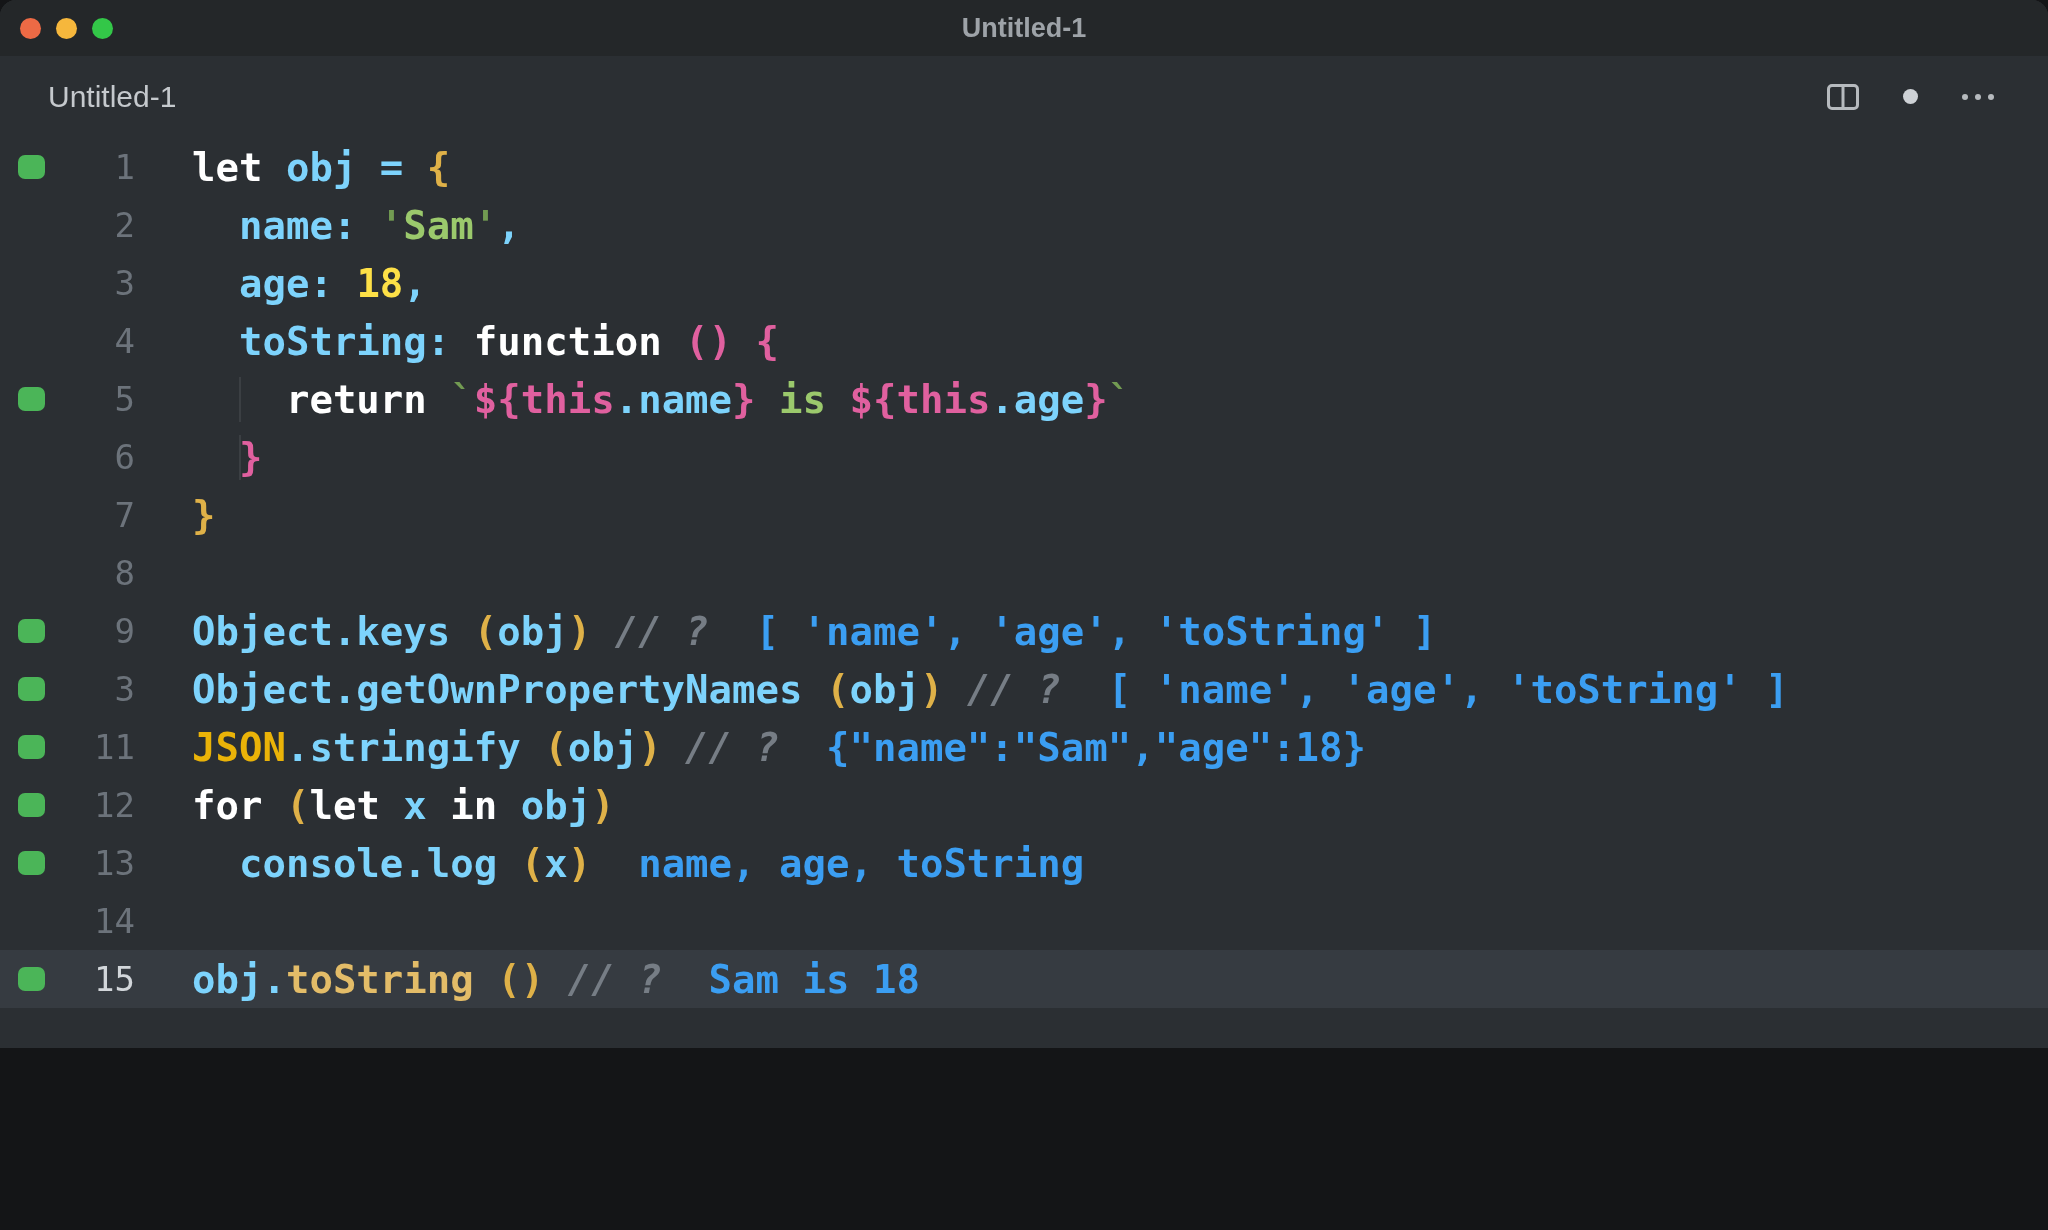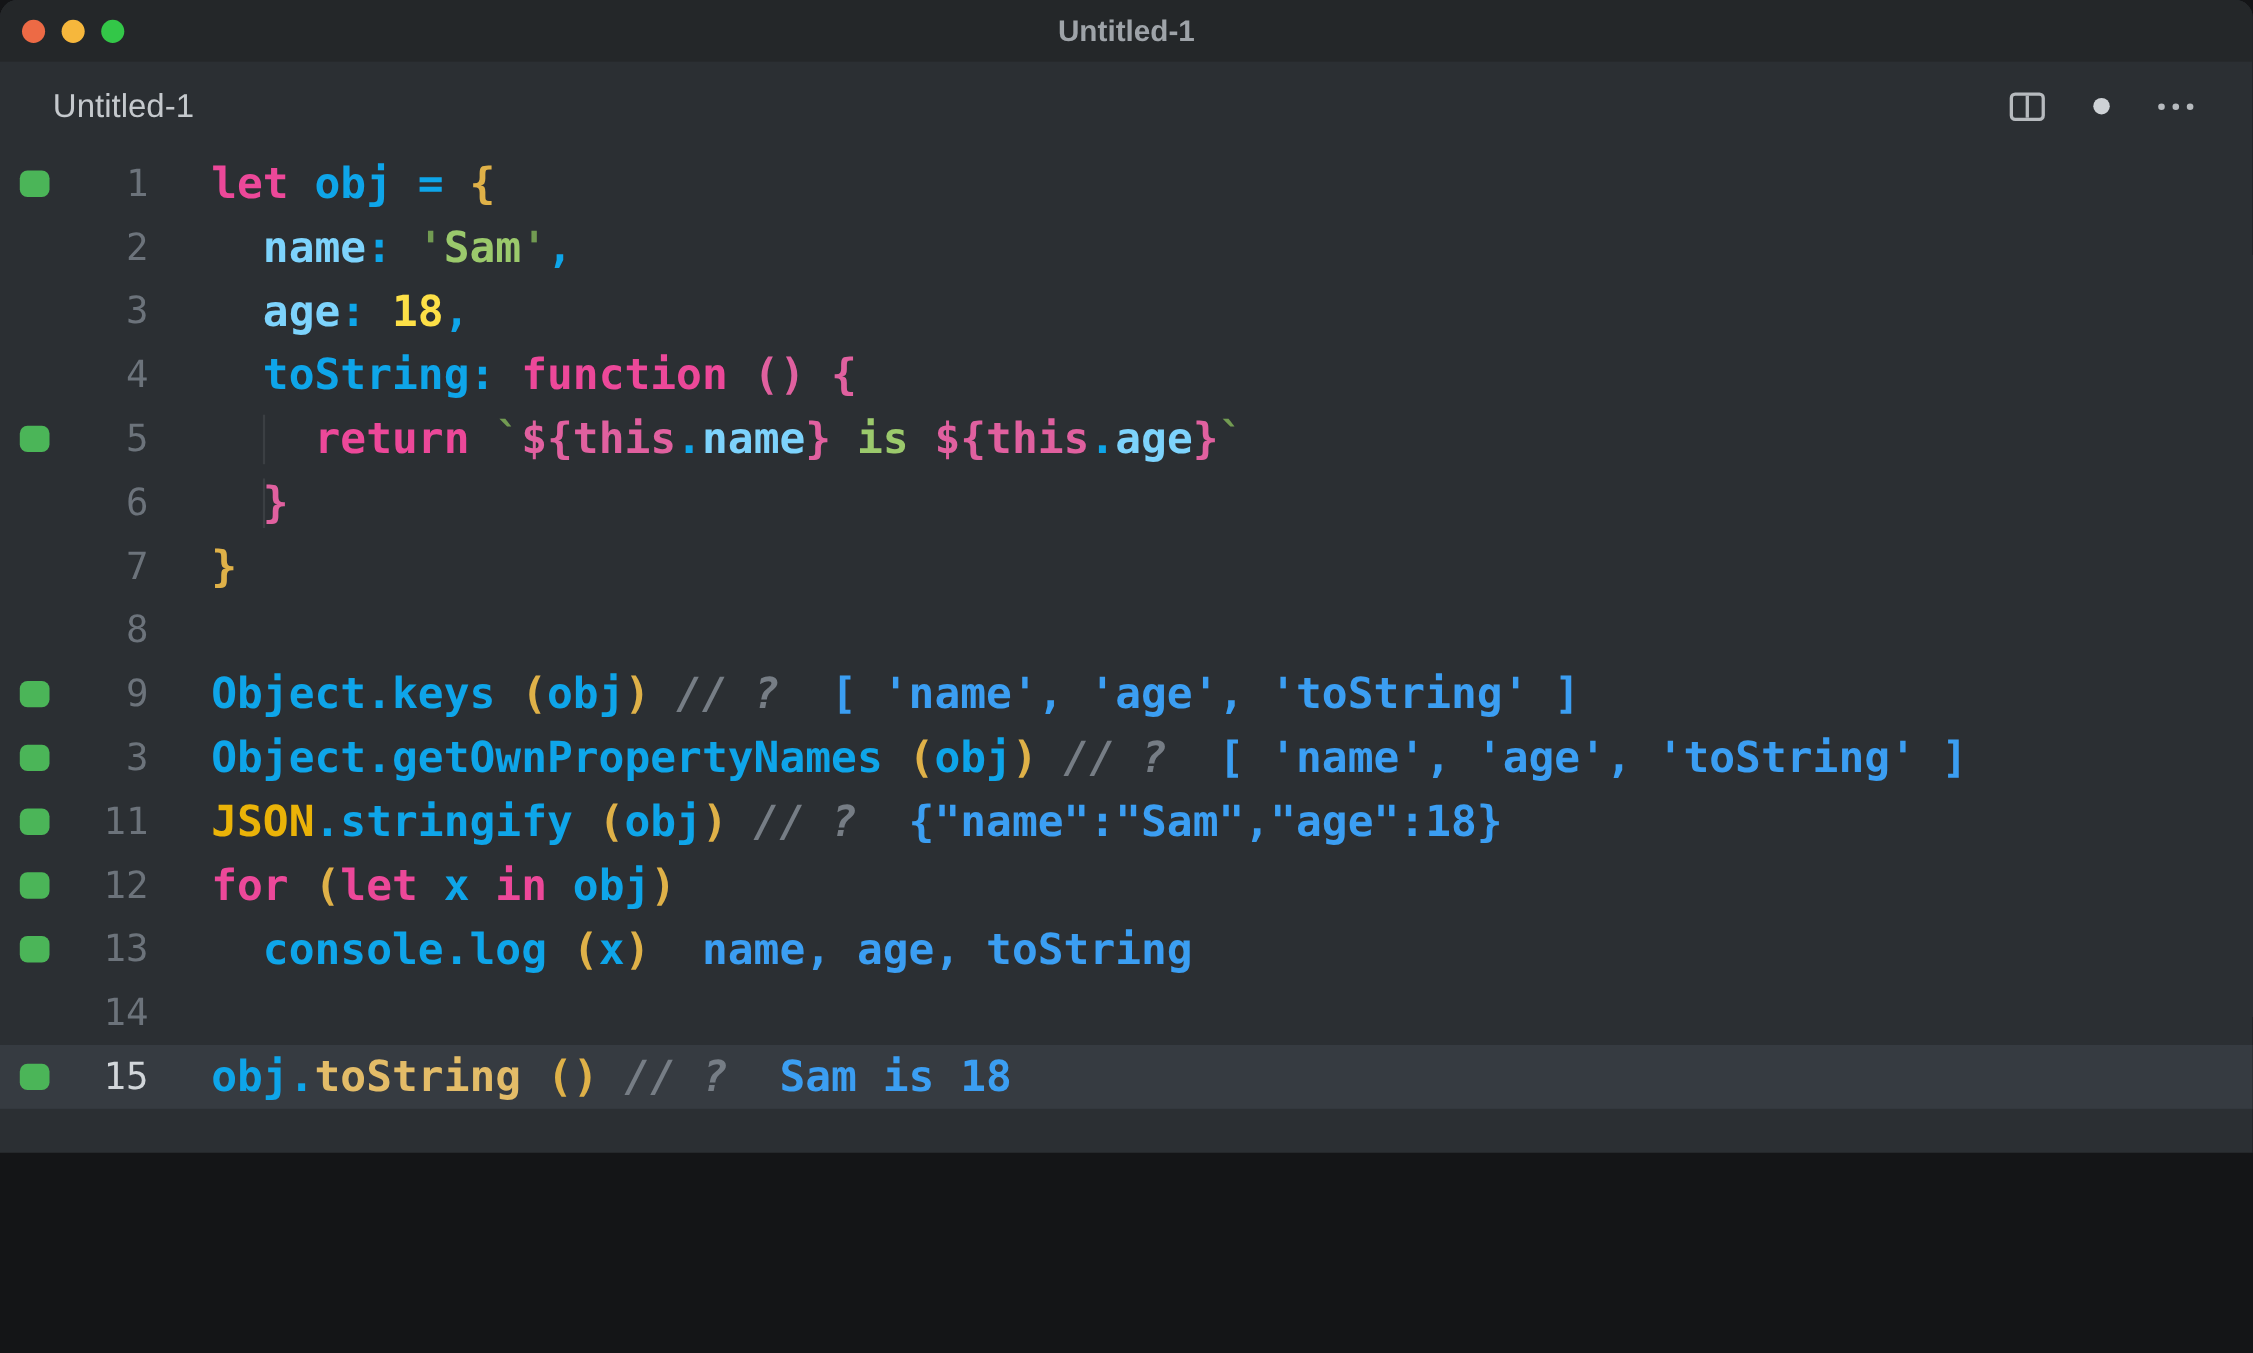--- a/index.html
+++ b/index.html
@@ -42,21 +42,21 @@
   .marker.covered::after { content:""; width:27px; height:24px; border-radius:7px;
                            background:var(--coverage-green,#4bb558); }
   .lnum { flex:none; width:75px; text-align:right; color:var(--line-number,#6c737b);
           font-size:34px; font-weight:normal; }
   .line.active .lnum { color:var(--line-number-active,#d2d6da); font-weight:normal; }
   .code { flex:1; margin-left:57px; position:relative; white-space:pre; }
   .guide { position:absolute; top:0; bottom:0; width:2px; background:rgba(255,255,255,0.08); }
   .code span { position:relative; }
   .tok-cmt { font-style:italic; }
 </style>
-<style>.tok-def{color:#0ea5e9}.tok-kw{color:#ec4899}.tok-prop{color:#7dd3fc}.tok-str{color:#9bc96c}.tok-strq{color:#729b52}.tok-num{color:#fde047}.tok-res{color:#3b9ef2}.tok-b1{color:#dfb148}.tok-b2{color:#e0609f}.tok-this{color:#e0609f}.tok-cls{color:#eab308}.tok-fn{color:#e3bc68}.tok-cmt{color:#767d85}</style></head>
+<style>.tok-def{color:#7dd3fc}.tok-kw{color:#ffffff}.tok-prop{color:#7dd3fc}.tok-str{color:#9bc96c}.tok-strq{color:#729b52}.tok-num{color:#fde047}.tok-res{color:#3b9ef2}.tok-b1{color:#dfb148}.tok-b2{color:#e0609f}.tok-this{color:#e0609f}.tok-cls{color:#eab308}.tok-fn{color:#e3bc68}.tok-cmt{color:#767d85}</style></head>
 <body>
 
 <div class="window">
 
   <div class="titlebar">
     <div class="traffic">
       <span class="tl red"></span>
       <span class="tl yellow"></span>
       <span class="tl green"></span>
     </div>

